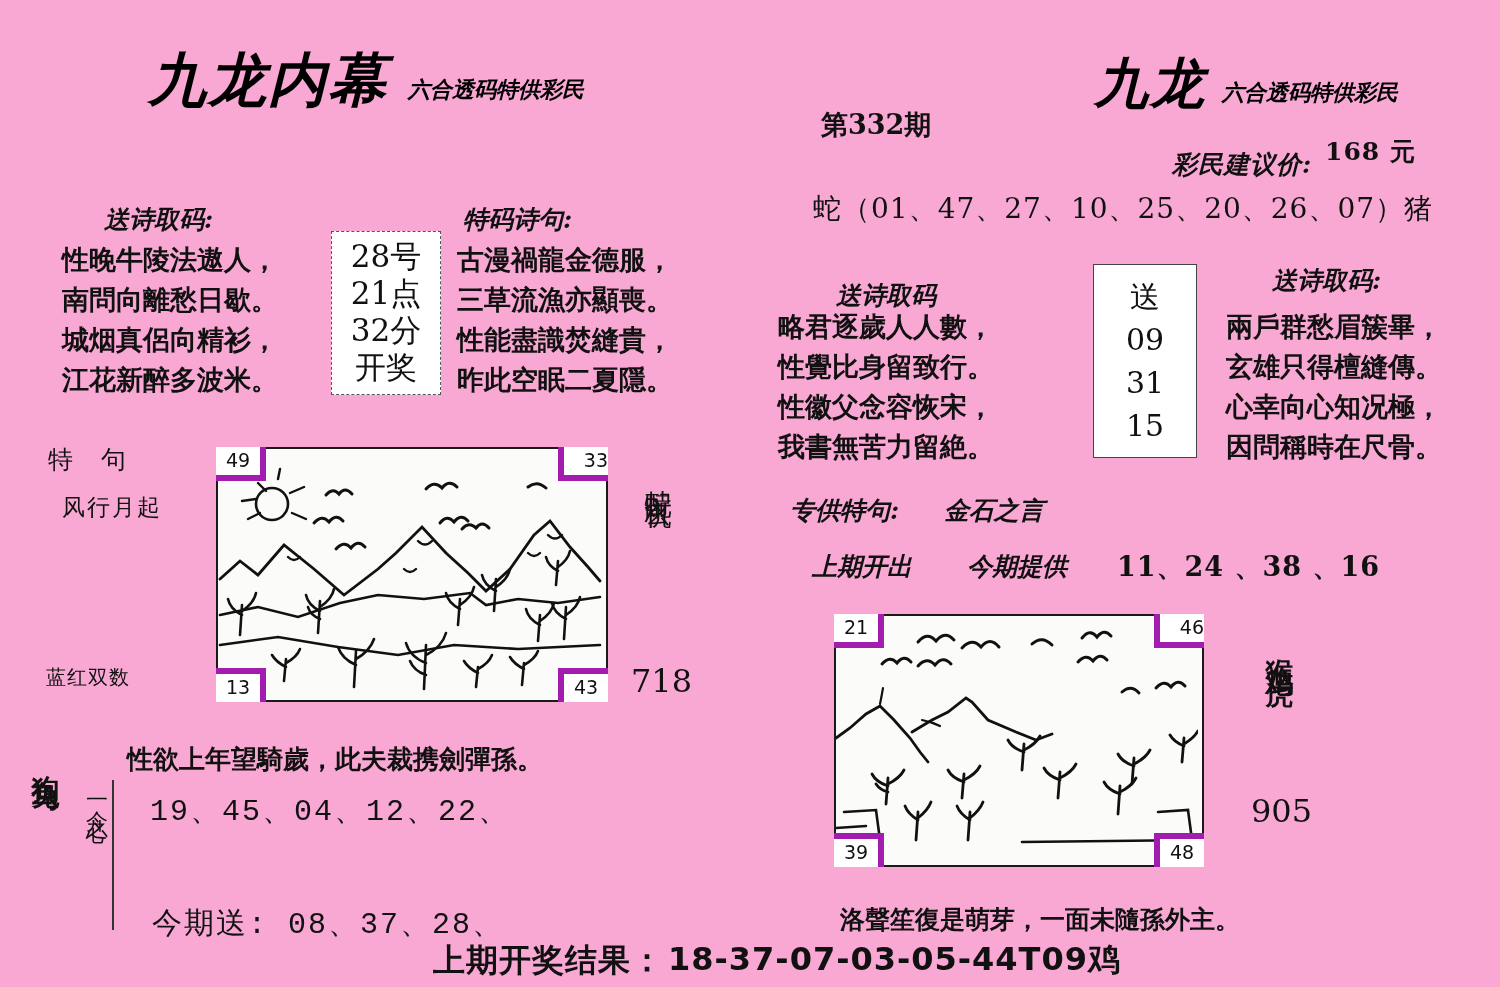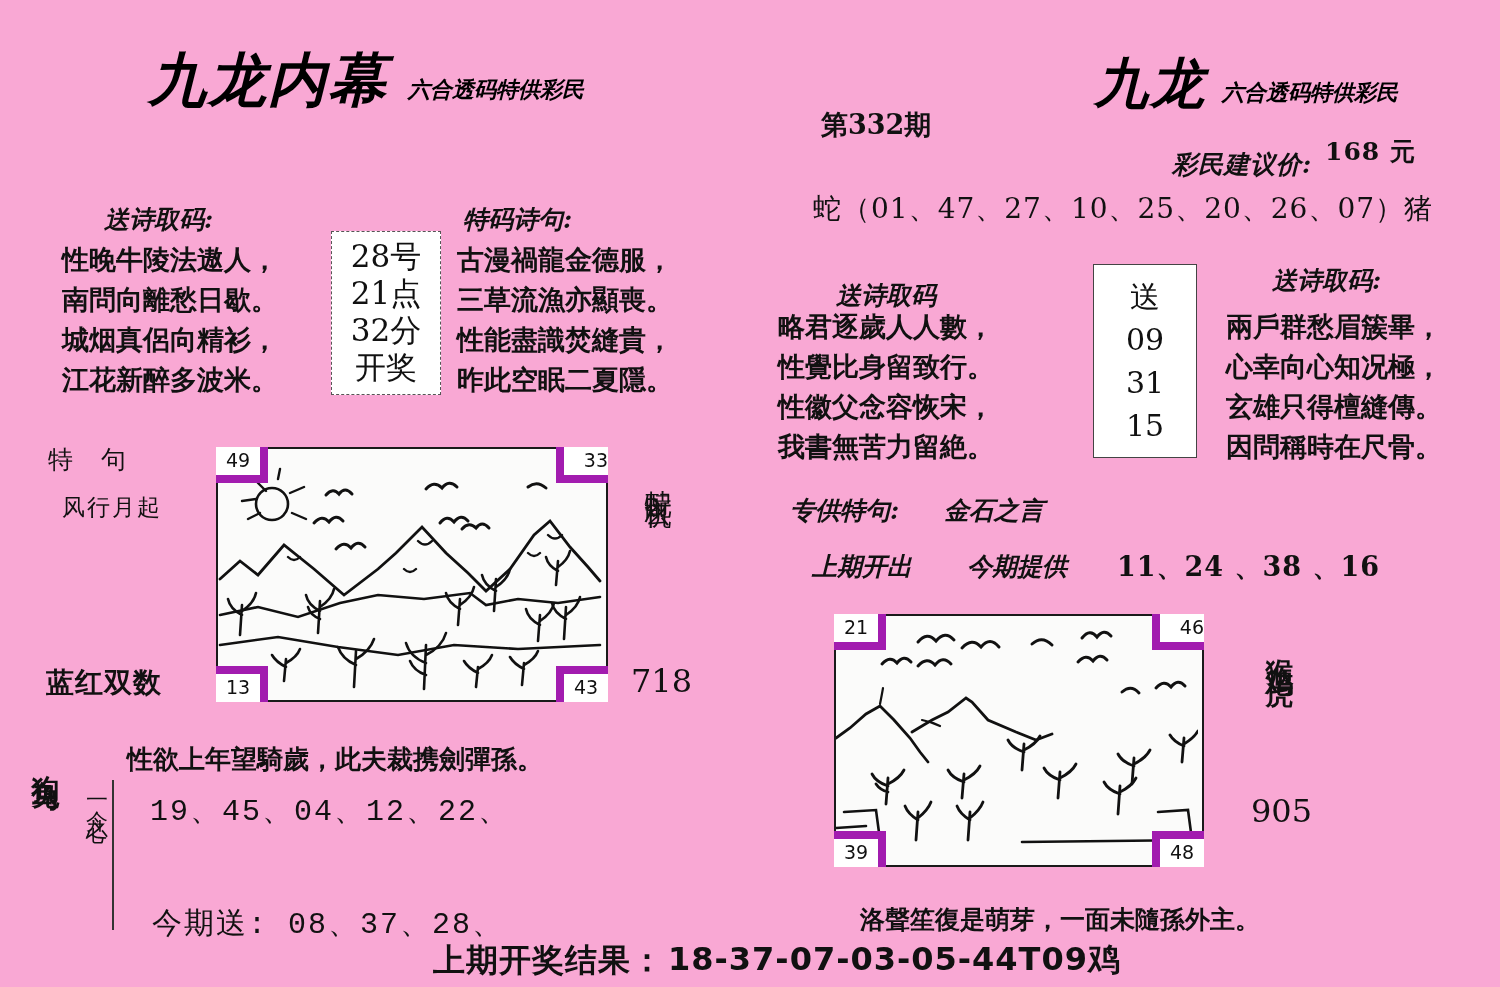--- a/index.html
+++ b/index.html
@@ -72,21 +72,21 @@
   .sm-label{
     font-family:"DejaVu Serif","Liberation Serif",serif;
     font-size:25px;letter-spacing:10px;
   }
   .sm-label2{
     font-family:"DejaVu Serif","Liberation Serif",serif;
     font-size:23px;letter-spacing:2px;
   }
   .big-label{
     font-family:"DejaVu Serif","Liberation Serif",serif;
-    font-weight:bold;font-size:28px;letter-spacing:1px;
+    font-weight:normal;font-size:20px;letter-spacing:1px;
   }
   .vert{
     font-family:"DejaVu Serif","Liberation Serif",serif;
     writing-mode:vertical-rl;text-orientation:upright;
     font-size:27px;line-height:34px;letter-spacing:4px;
   }
   .vert-b{
     font-family:"DejaVu Serif","Liberation Serif",serif;
     writing-mode:vertical-rl;text-orientation:upright;
     font-weight:bold;font-size:28px;letter-spacing:6px;
@@ -118,21 +118,21 @@
   }
   .footer{
     font-family:"DejaVu Sans","Liberation Sans",sans-serif;
     font-weight:bold;font-size:32px;letter-spacing:1px;
   }
   .vrule{position:absolute;background:#333;width:2px;}
 
   
   .sketch{position:absolute;background:#fbfbfa;border:2px solid #1a1a1a;}
   .corner{
-    position:absolute;background:#fff;border:8px solid #a21caf;
+    position:absolute;background:#fff;border:6px solid #a21caf;
     font-family:"DejaVu Sans","Liberation Sans",sans-serif;
     font-size:19px;text-align:center;line-height:26px;
     width:44px;height:28px;
   }
   .c-tl{left:-2px;top:-2px;border-top:none;border-left:none;}
   .c-tr{right:-2px;top:-2px;border-top:none;border-right:none;text-align:right;}
   .c-bl{left:-2px;bottom:-2px;border-bottom:none;border-left:none;}
   .c-br{right:-2px;bottom:-2px;border-bottom:none;border-right:none;}
   .sketch svg{display:block;}
 </style>
@@ -248,22 +248,22 @@
   <div class="abs codebox-r" style="left:1093px;top:264px;width:70px;">
     <div>送</div>
     <div>09</div>
     <div>31</div>
     <div>15</div>
   </div>
 
   <div class="abs poem-title" style="left:1272px;top:264px;">送诗取码:</div>
   <div class="abs poem" style="left:1226px;top:307px;">
     <div>兩戶群愁眉簇畢，</div>
+    <div>玄雄只得檀縫傳。</div>
     <div>心幸向心知况極，</div>
-    <div>玄雄只得檀縫傳。</div>
     <div>因問稱時在尺骨。</div>
   </div>
 
   <div class="abs poem-title" style="left:790px;top:494px;">专供特句:</div>
   <div class="abs poem-title" style="left:944px;top:494px;font-weight:bold;">金石之言</div>
 
   <div class="abs poem-title" style="left:812px;top:550px;">上期开出</div>
   <div class="abs poem-title" style="left:967px;top:550px;">今期提供</div>
   <div class="abs nums-row-b" style="left:1117px;top:549px;">11、24 、38 、16</div>
 
@@ -307,18 +307,18 @@
     </svg>
     <div class="corner c-tl">21</div>
     <div class="corner c-tr">46</div>
     <div class="corner c-bl">39</div>
     <div class="corner c-br">48</div>
   </div>
 
   <div class="abs vert-b" style="left:1260px;top:637px;letter-spacing:10px;">猴鸡虎</div>
   <div class="abs num-big" style="left:1251px;top:792px;">905</div>
 
-  <div class="abs caption" style="left:840px;top:903px;margin-left:20px;">洛聲笙復是萌芽，一面未隨孫外主。</div>
+  <div class="abs caption" style="left:840px;top:903px;">洛聲笙復是萌芽，一面未隨孫外主。</div>
 
   <div class="abs footer" style="left:433px;top:939px;">上期开奖结果：</div>
   <div class="abs footer" style="left:668px;top:938px;">18-37-07-03-05-44T09鸡</div>
 
 </div>
 
 </body></html>

